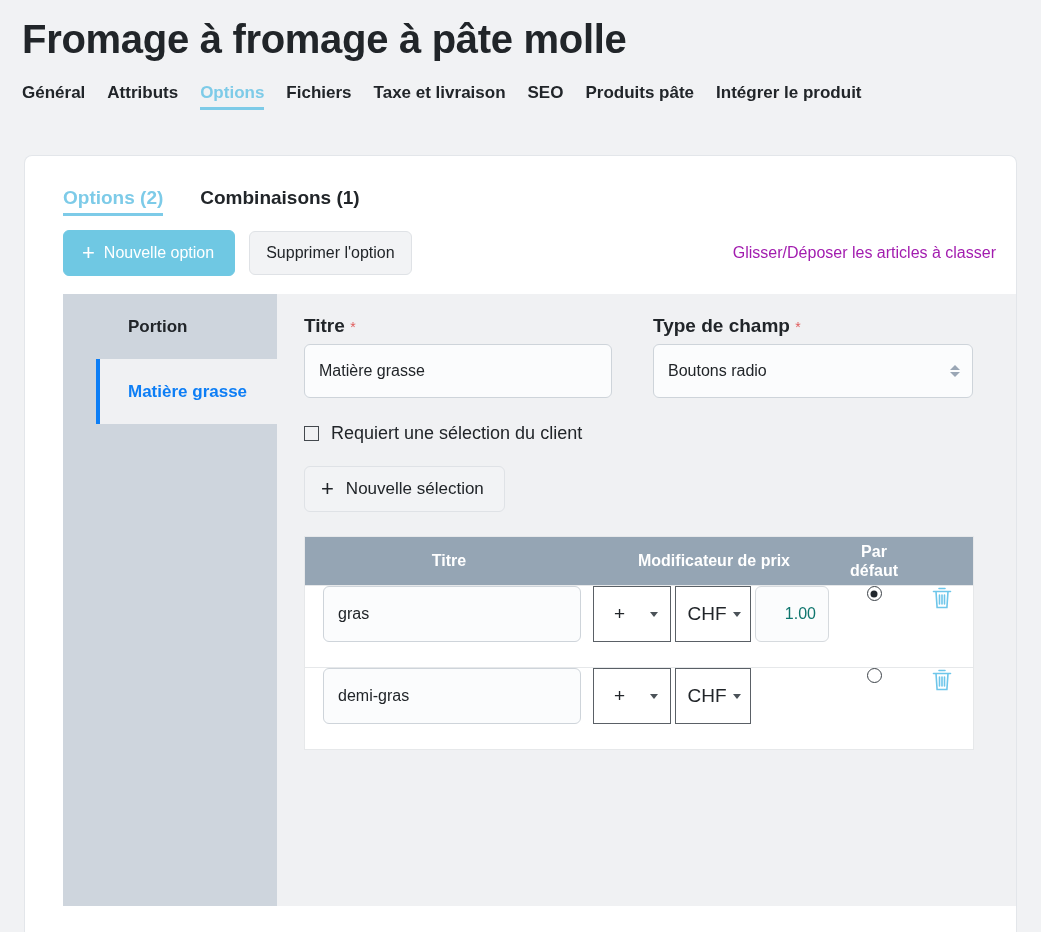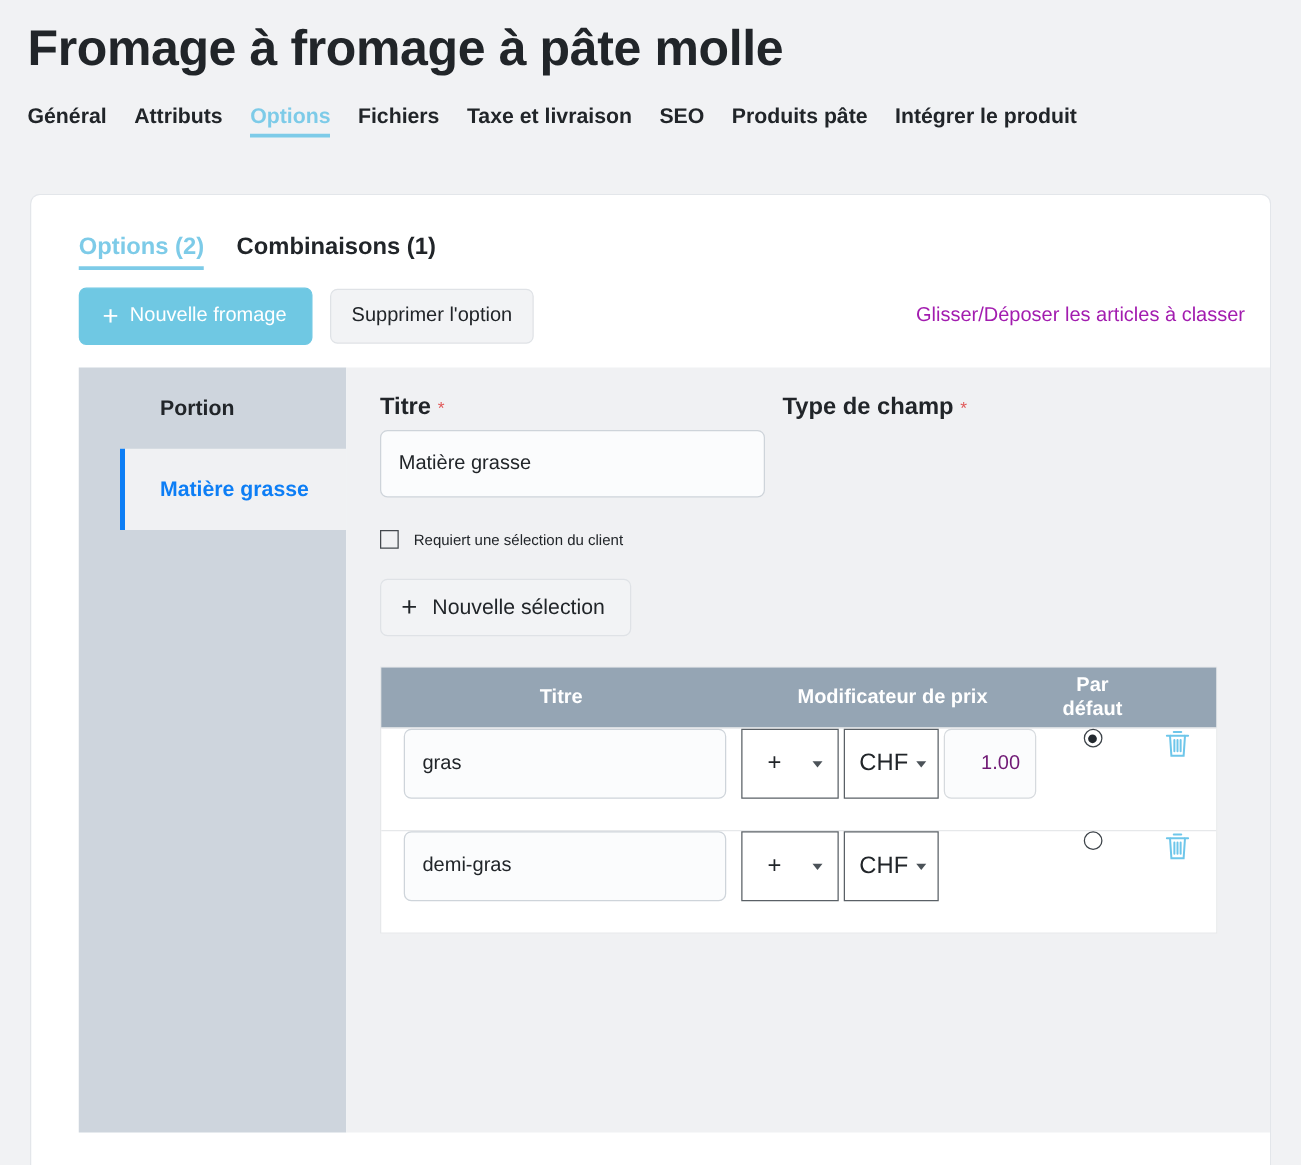--- a/index.html
+++ b/index.html
@@ -71,21 +71,21 @@
     border: 1px solid #e3e6ea;
     border-bottom: none;
     border-radius: 8px 8px 0 0;
     box-sizing: border-box;
   }
 
   .sub-tabs {
     display: flex;
     align-items: flex-end;
     padding: 32px 18px 0 38px;
-    gap: 0;
+    gap: 11px;
   }
   .sub-tab {
     font-size: 19px;
     font-weight: bold;
     color: #212529;
     padding-bottom: 9px;
     margin-right: 26px;
     position: relative;
     cursor: pointer;
     line-height: 1;
@@ -174,21 +174,22 @@
   .option-detail {
     flex: 1;
     background: #f0f1f3;
     padding: 22px 22px 0 27px;
     box-sizing: border-box;
   }
 
   
   .field-row {
     display: flex;
-    gap: 14px;
+    gap: 41px;
+    align-items: center;
   }
   .field { display: flex; flex-direction: column; }
   .field.title-field { width: 308px; }
   .field.type-field { width: 320px; }
   .field-label {
     font-size: 19px;
     font-weight: bold;
     color: #212529;
     margin-bottom: 9px;
     line-height: 1;
@@ -254,21 +255,21 @@
     margin-top: 26px;
   }
   .checkbox {
     width: 15px; height: 15px;
     border: 1.6px solid #43484d;
     background: #f0f1f3;
     box-sizing: border-box;
     cursor: pointer;
     flex: 0 0 auto;
   }
-  .check-label { font-size: 12px; color: #212529; line-height: 1; }
+  .check-label { font-size: 18px; color: #212529; line-height: 1; }
 
   
   .btn-newsel {
     margin: 24px 0 0 0;
     height: 46px;
     background: #f2f3f5;
     border: 1px solid #dfe2e6;
     border-radius: 6px;
     color: #212529;
     font-size: 17px;
@@ -346,21 +347,21 @@
   }
   .price-input {
     width: 74px;
     height: 56px;
     margin-left: 4px;
     border: 1px solid #d6dade;
     border-radius: 6px;
     background: #fbfcfd;
     font-size: 16px;
     font-family: "Liberation Sans", sans-serif;
-    color: #701a75;
+    color: #0f766e;
     text-align: right;
     padding: 0 12px;
     box-sizing: border-box;
     outline: none;
   }
   .cell-default {
     width: 78px;
     display: flex;
     justify-content: center;
     align-items: center;
@@ -410,21 +411,21 @@
 <section class="card">
 
   <div class="sub-tabs">
     <div class="sub-tab active">Options (2)</div>
     <div class="sub-tab">Combinaisons (1)</div>
   </div>
 
   <div class="toolbar">
     <button class="btn btn-primary">
       <span class="plus">+</span>
-      <span>Nouvelle fromage</span>
+      <span>Nouvelle option</span>
     </button>
     <button class="btn btn-secondary">Supprimer l'option</button>
     <div class="dnd-hint">Glisser/Déposer les articles à classer</div>
   </div>
 
   <div class="split">
 
     <aside class="option-list">
       <div class="option-item">Portion</div>
       <div class="option-item active">Matière grasse</div>
@@ -438,20 +439,27 @@
             <span>Titre</span>
             <span class="req">*</span>
           </div>
           <input class="text-input" type="text" value="Matière grasse" style="">
         </div>
 
         <div class="field type-field">
           <div class="field-label">
             <span>Type de champ</span>
             <span class="req">*</span>
+          </div>
+          <div class="select-wrap">
+            <div class="select-input">Boutons radio</div>
+            <span class="updown">
+                <i class="up"></i>
+                <i class="dn"></i>
+              </span>
           </div>
         </div>
       </div>
 
       <div class="check-row">
         <span class="checkbox"></span>
         <span class="check-label">Requiert une sélection du client</span>
       </div>
 
       <button class="btn-newsel">

